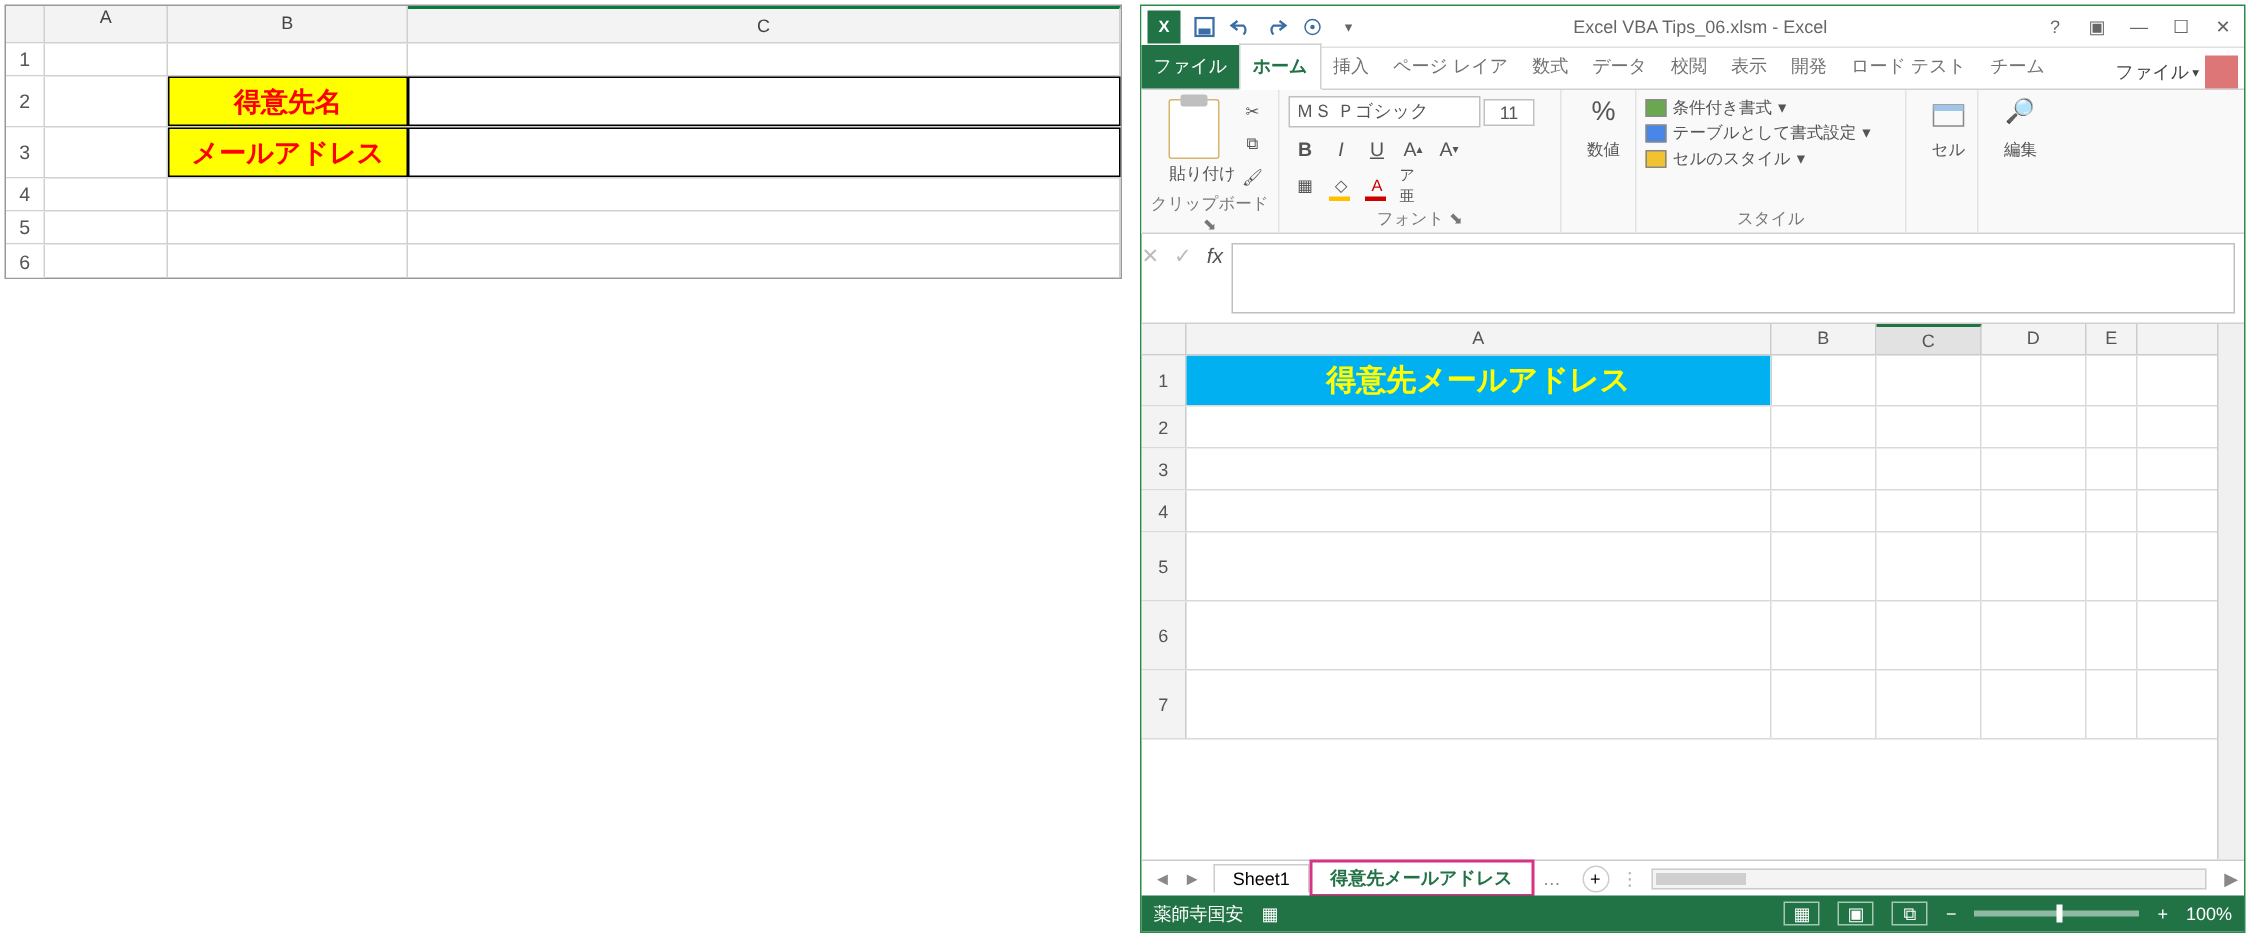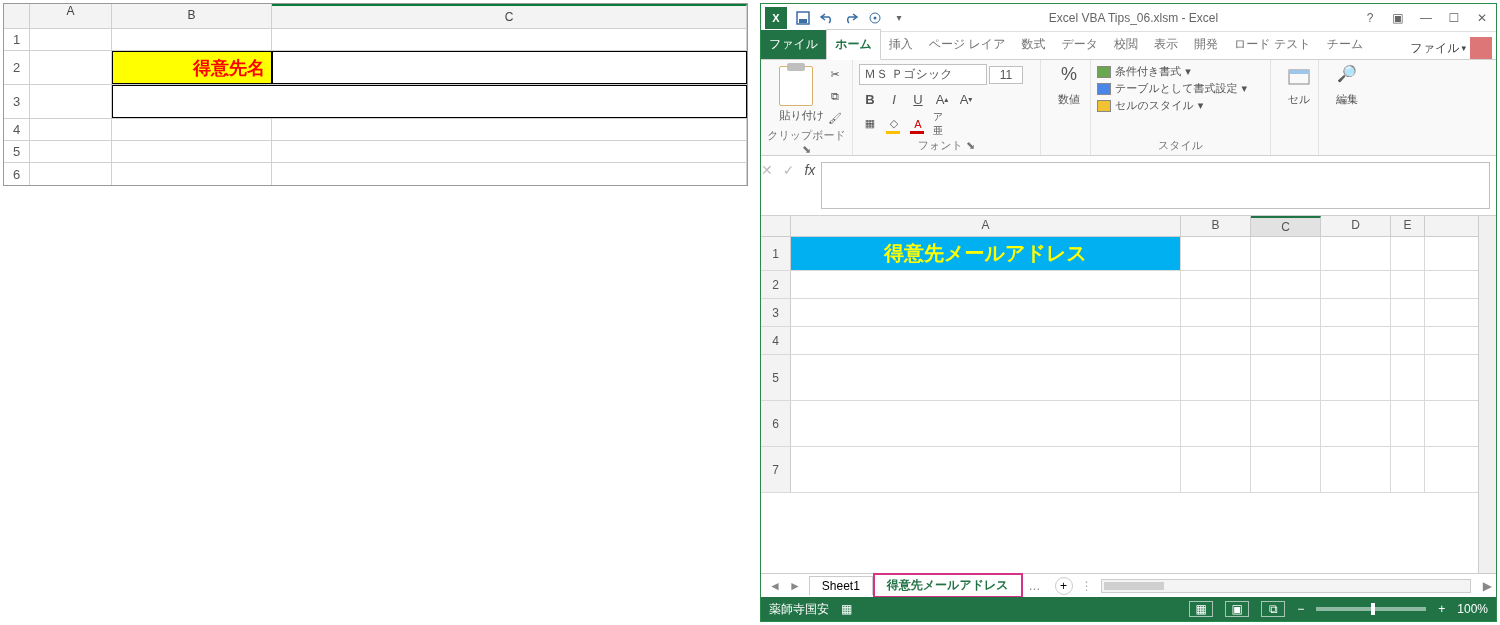--- a/index.html
+++ b/index.html
@@ -5,21 +5,21 @@
 * { box-sizing:border-box; margin:0; padding:0; font-family:"Meiryo","Yu Gothic",sans-serif; }
 body { background:#fff; width:1500px; height:625px; position:relative; }
 
 
 .left-sheet { position:absolute; left:3px; top:3px; width:745px; border:1px solid #999; }
 .ls-row { display:flex; border-bottom:1px solid #d0d0d0; }
 .ls-row:last-child{border-bottom:none;}
 .ls-cell { border-right:1px solid #d0d0d0; text-align:center; font-size:13px; color:#555;}
 .ls-rh { width:26px; background:#fff; display:flex; align-items:center; justify-content:center;}
 .ls-colA{ width:82px;}
-.ls-colB{ width:160px; text-align:right; padding:4px 6px; }
+.ls-colB{ width:160px; text-align:center; padding:4px 6px; }
 .ls-colC{ flex:1; text-align:left; padding:4px 6px;}
 .ls-hdr .ls-cell { background:#f3f3f3; font-size:12px; color:#444; text-align:center;}
 .ls-hdr .ls-rh { background:#f3f3f3;}
 .ls-hl { background:#ffff00; border:1px solid #000; color:#ff0000; font-weight:bold; font-size:18px; }
 .ls-in { border:1px solid #000; }
 .ls-ok-btn { position:absolute; right:15px; top:128px; width:130px; height:32px; border-radius:4px;
   background:linear-gradient(#6ea9db,#5a99c9); border:1px solid #2e6da4; display:flex; align-items:center;
   justify-content:center; color:#fff; font-weight:bold; font-size:16px; }
 
 
@@ -99,20 +99,21 @@
   </div>
   <div class="ls-row" style="height:34px">
     <div class="ls-cell ls-rh">2</div>
     <div class="ls-cell ls-colA"></div>
     <div class="ls-cell ls-colB ls-hl">得意先名</div>
     <div class="ls-cell ls-colC ls-in"></div>
   </div>
   <div class="ls-row" style="height:34px">
     <div class="ls-cell ls-rh">3</div>
     <div class="ls-cell ls-colA"></div>
+    <div class="ls-cell ls-colB ls-hl">メールアドレス</div>
     <div class="ls-cell ls-colC ls-in"></div>
   </div>
   <div class="ls-row" style="height:22px">
     <div class="ls-cell ls-rh">4</div>
     <div class="ls-cell ls-colA"></div>
     <div class="ls-cell ls-colB"></div>
     <div class="ls-cell ls-colC"></div>
   </div>
   <div class="ls-row" style="height:22px">
     <div class="ls-cell ls-rh">5</div>

